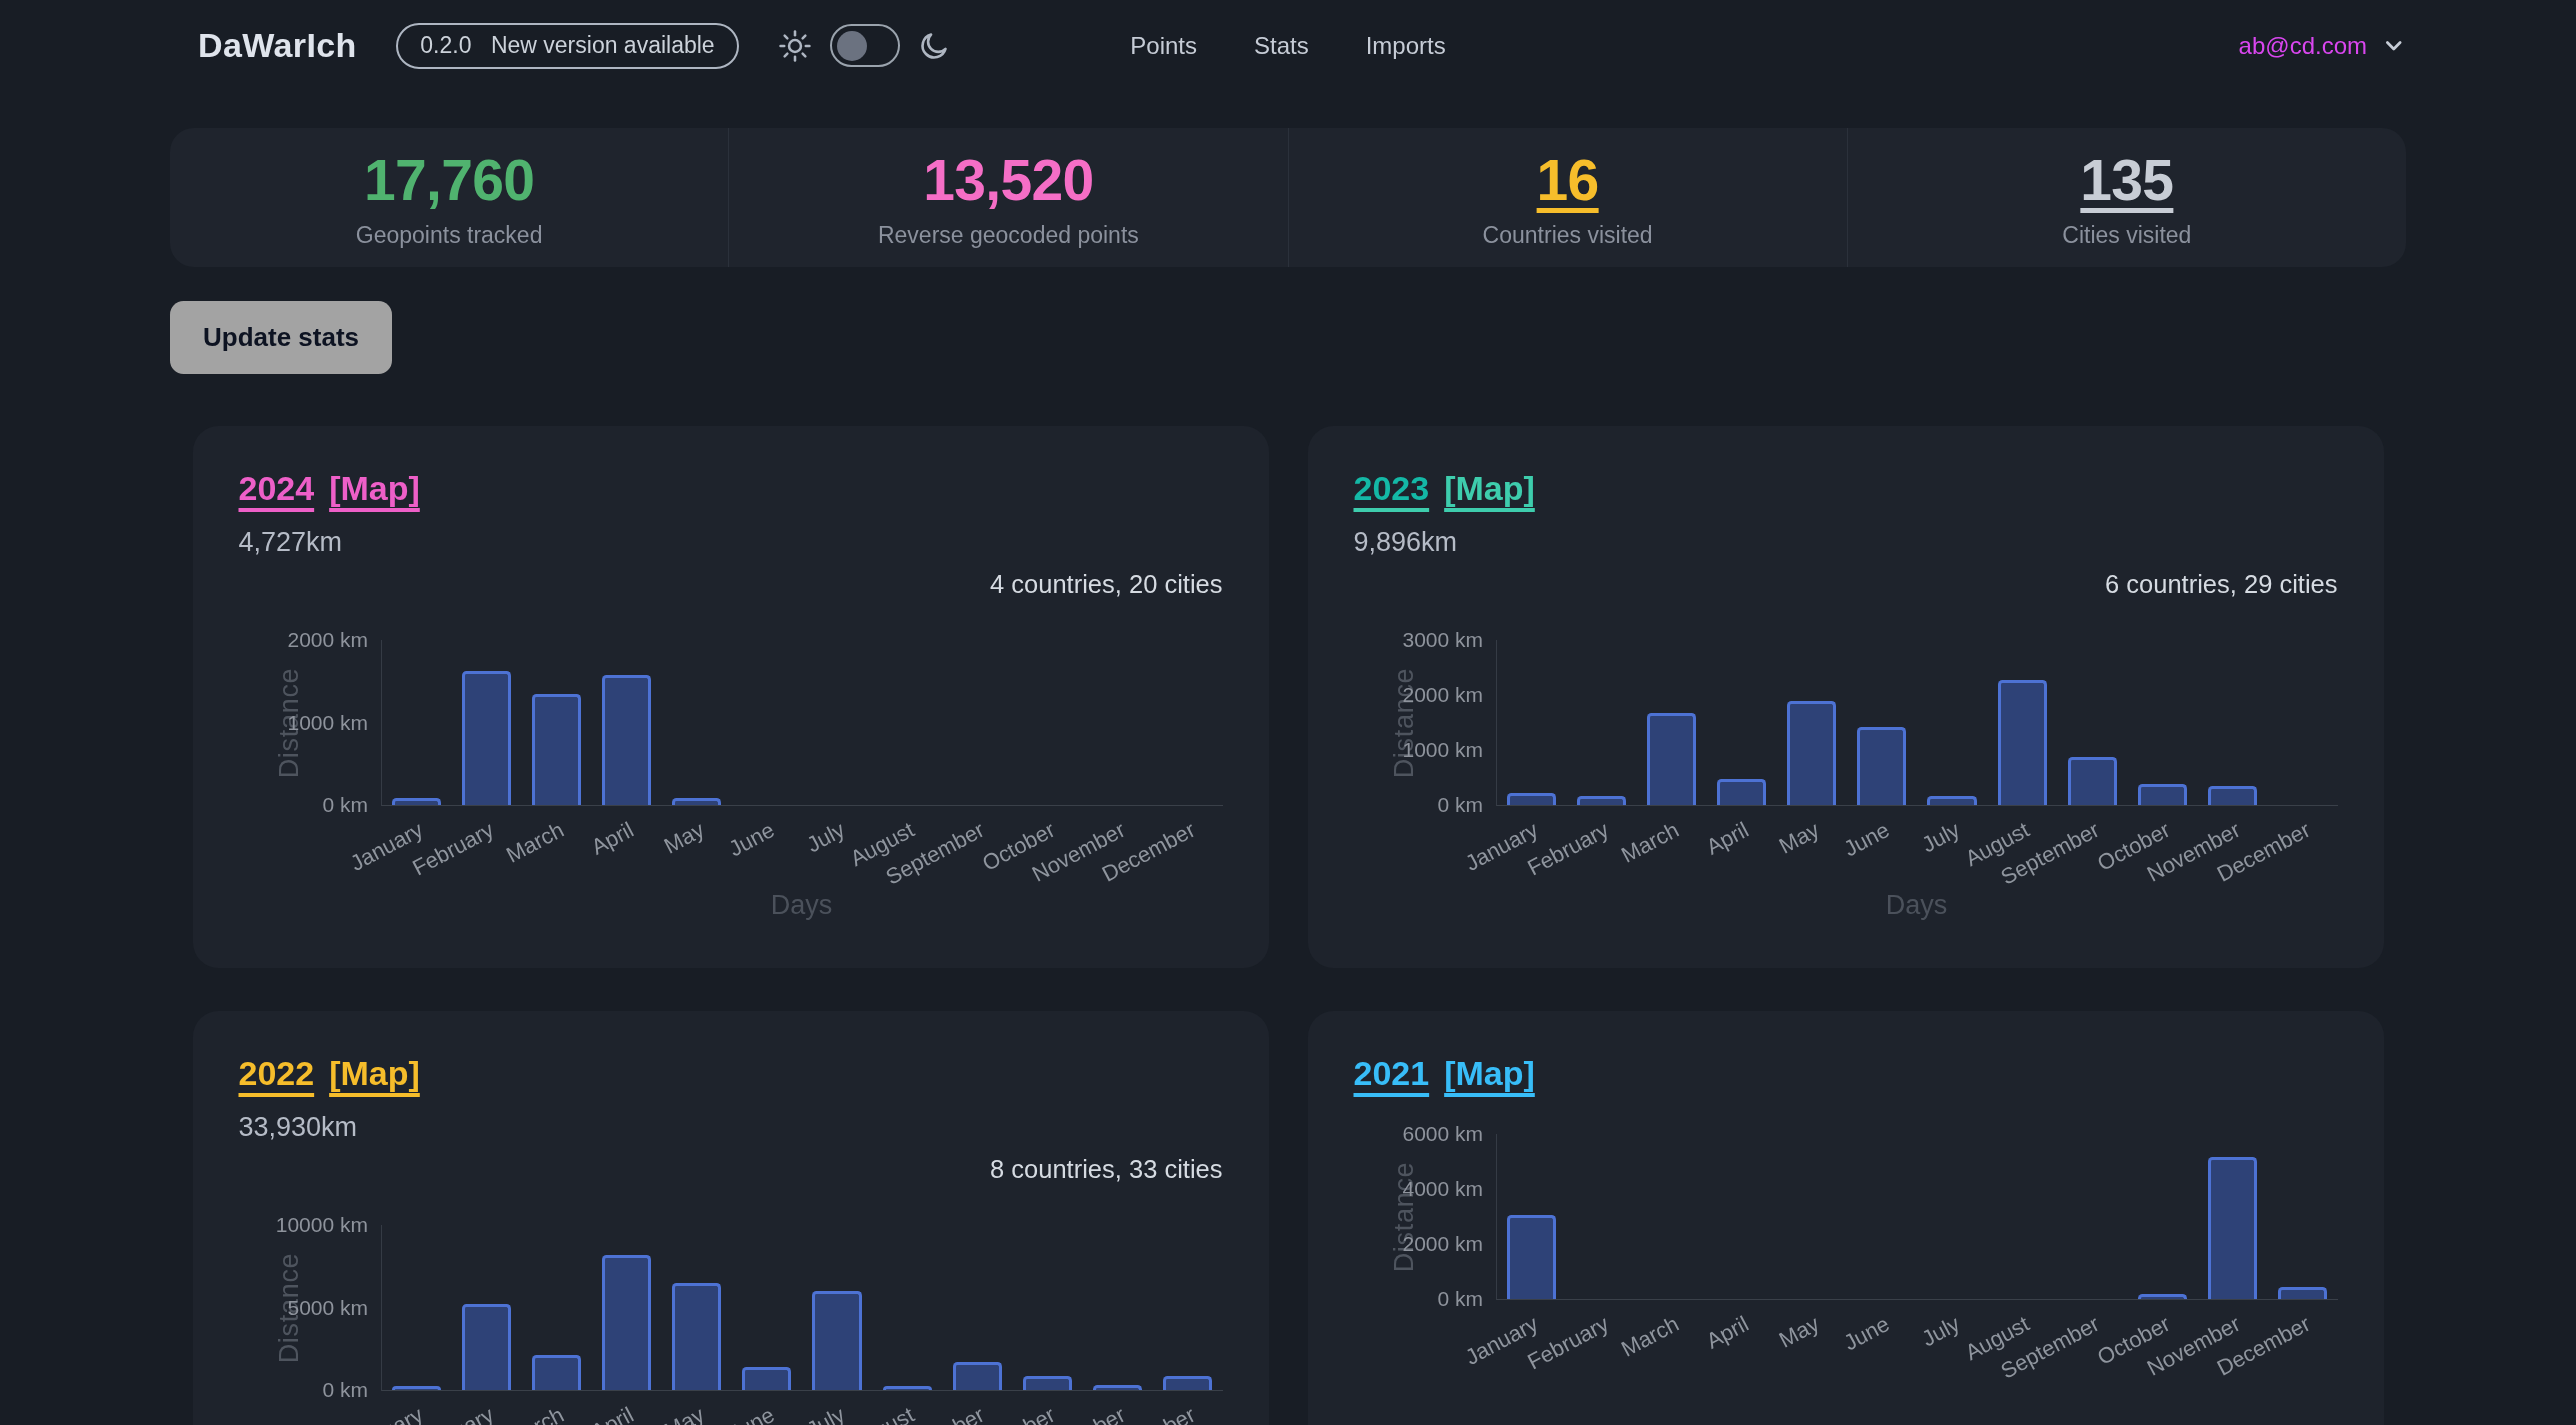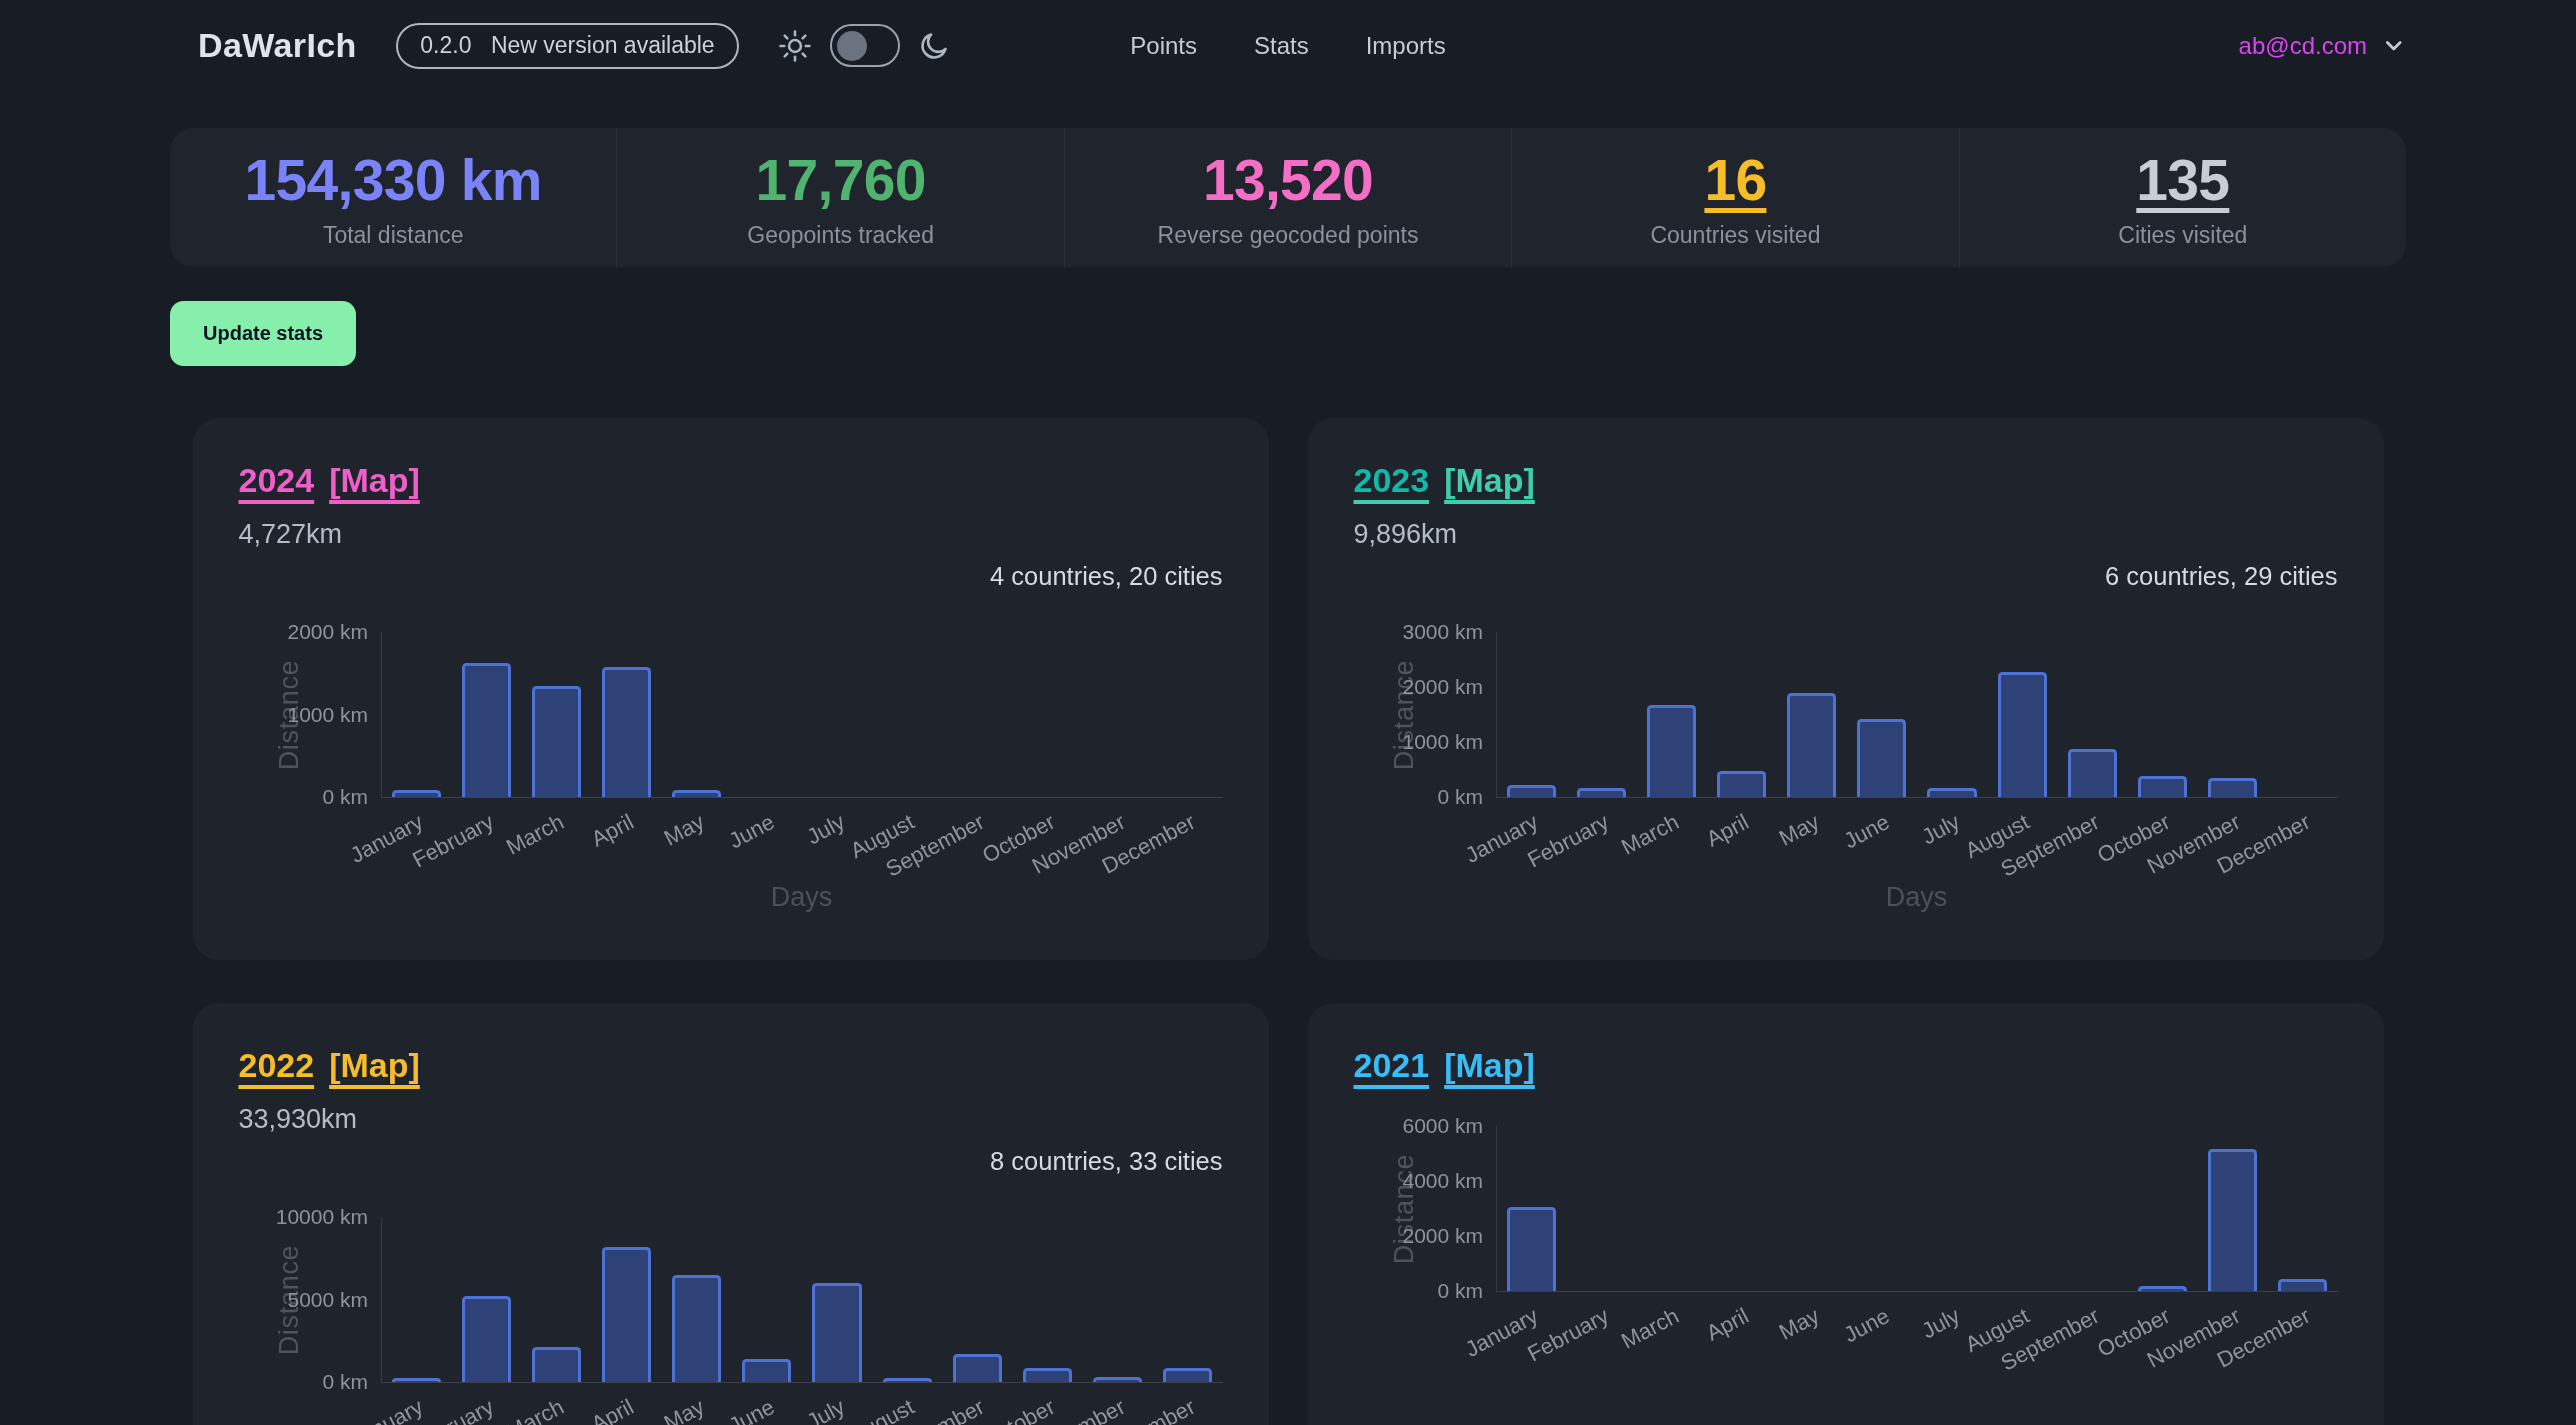--- a/index.html
+++ b/index.html
@@ -41,22 +41,22 @@
   }
   .stat { flex:1; height:100%; display:flex; flex-direction:column; justify-content:center; align-items:center; gap:9px; }
   .stat + .stat { border-left:1.5px solid #2b313b; }
   .stat-value { font-size:57px; font-weight:700; letter-spacing:-0.7px; }
   .stat-value.u { text-decoration:underline; text-decoration-thickness:4.5px; text-underline-offset:7.5px; cursor:pointer; }
   .stat-label { font-size:23px; color:#8b919d; }
 
   
   .btn-row { margin-top:34px; }
   .btn-primary {
-    display:inline-block; background:#86efac; color:#0d1322;
-    font-size:20px; font-weight:700; font-family:inherit;
+    display:inline-block; background:#a3a3a3; color:#0d1322;
+    font-size:26px; font-weight:700; font-family:inherit;
     border:none; border-radius:13.5px; padding:21px 33px; cursor:pointer;
   }
 
   
   .cards { margin:52px 22.5px 0; display:grid; grid-template-columns:1fr 1fr; gap:43px 39px; }
   .card { background:#1e232c; border-radius:25.5px; height:542px; padding:42px 46px 0; overflow:hidden; }
   .card-head { display:flex; gap:15px; font-size:34px; font-weight:700; line-height:41px;text-align:right; }
   .card-head a { cursor:pointer; text-decoration:underline; text-decoration-thickness:3.7px; text-underline-offset:7.5px; }
   .distance { margin-top:16.5px; font-size:27px; line-height:33px; color:#b6bcc7; }
   .summary { margin-top:10.5px; font-size:25.5px; line-height:31px; color:#d6dbe2; text-align:right; }
@@ -143,24 +143,20 @@
       <span class="icon">
         <svg width="25.5" height="25.5" viewBox="0 0 24 24" fill="none" stroke="#c6ccd6" stroke-width="2.6" stroke-linecap="round" stroke-linejoin="round">
           <polyline points="6 9 12 15 18 9"></polyline>
         </svg>
       </span>
     </div>
   </header>
 
   <section class="stats">
     <div class="stat">
-      <div class="stat-value" style="color: rgb(122, 132, 248);">154,330 km</div>
-      <div class="stat-label">Total distance</div>
-    </div>
-    <div class="stat">
       <div class="stat-value" style="color: rgb(80, 179, 111);">17,760</div>
       <div class="stat-label">Geopoints tracked</div>
     </div>
     <div class="stat">
       <div class="stat-value" style="color: rgb(245, 110, 198);">13,520</div>
       <div class="stat-label">Reverse geocoded points</div>
     </div>
     <div class="stat">
       <div class="stat-value u" style="color: rgb(246, 189, 43);">16</div>
       <div class="stat-label">Countries visited</div>

